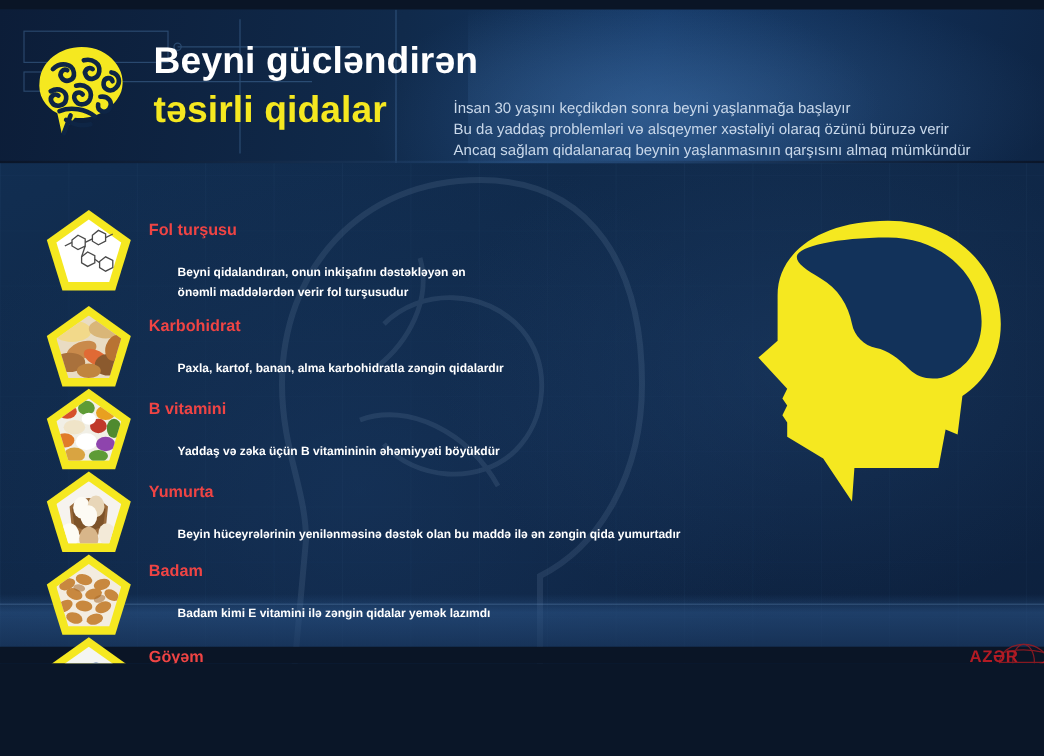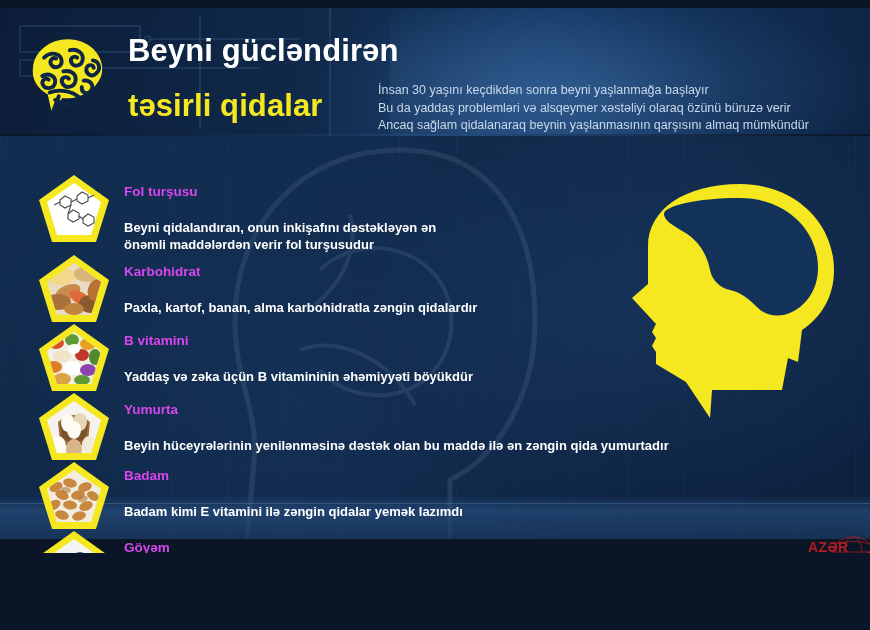--- a/index.html
+++ b/index.html
@@ -75,45 +75,45 @@
 
   .brain-logo{position:absolute;left:22px;top:22px;width:92px;height:92px;}
 
   .title-block{position:absolute;left:128px;top:24px;}
   .title-line1{
     font-size:31px;font-weight:bold;color:#ffffff;letter-spacing:.1px;
     line-height:38px;white-space:nowrap;
   }
   .title-line2{
     font-size:31px;font-weight:bold;color:#f5e820;letter-spacing:.1px;
-    line-height:38px;white-space:nowrap;margin-top:17px;
+    line-height:38px;white-space:nowrap;margin-top:3px;
   }
 
   .subtitle-block{
     position:absolute;left:378px;top:74px;width:492px;
   }
   .subtitle-line{
     font-size:12.5px;color:#c9d8ea;line-height:17.5px;white-space:nowrap;
     font-weight:normal;
   }
 
   
   .list{position:absolute;left:0;top:136px;width:870px;}
   .row{position:absolute;left:0;width:870px;}
   .pent{
     position:absolute;left:38px;width:72px;height:70px;
   }
   .pent svg{display:block;width:72px;height:70px;}
   .row-text{position:absolute;left:124px;}
   .row-title{
-    font-size:13.5px;font-weight:bold;color:#d946ef;line-height:17px;
+    font-size:13.5px;font-weight:bold;color:#ef4444;line-height:17px;
     white-space:nowrap;
   }
   .row-desc{
-    font-size:13px;font-weight:bold;color:#ffffff;line-height:17px;
+    font-size:10px;font-weight:bold;color:#ffffff;line-height:17px;margin-left:24px;
   }
   .row-desc span{display:block;white-space:nowrap;}
 
   
   .head-figure{position:absolute;left:612px;top:176px;width:250px;height:250px;}
 
   
   .logo{position:absolute;left:758px;top:533px;width:98px;height:66px;text-align:center;}
   .logo-mark{position:relative;width:98px;height:44px;margin-left:43px;}
   .logo-caption{

